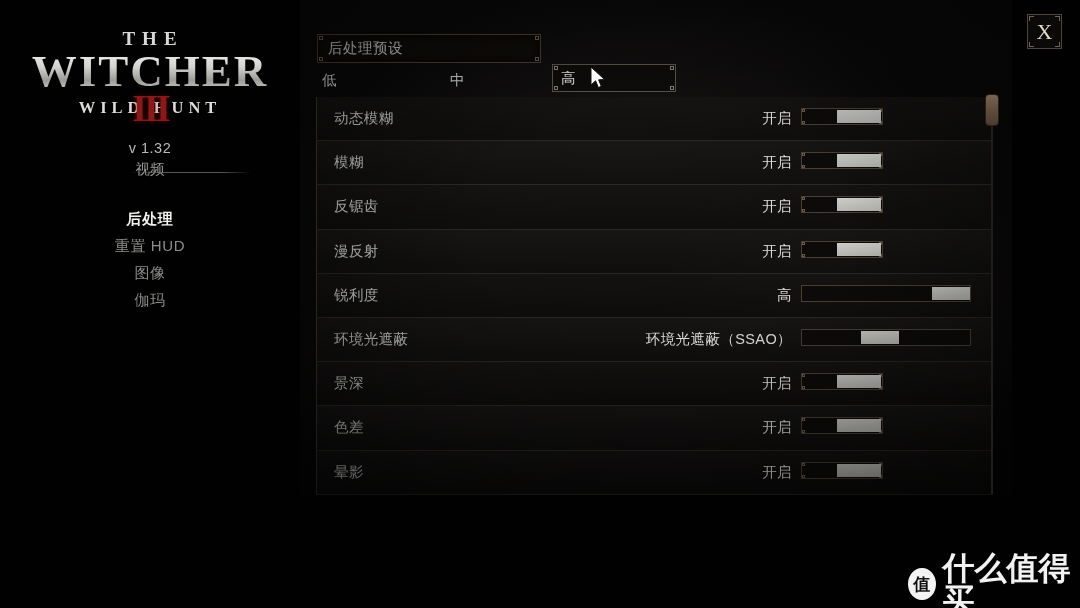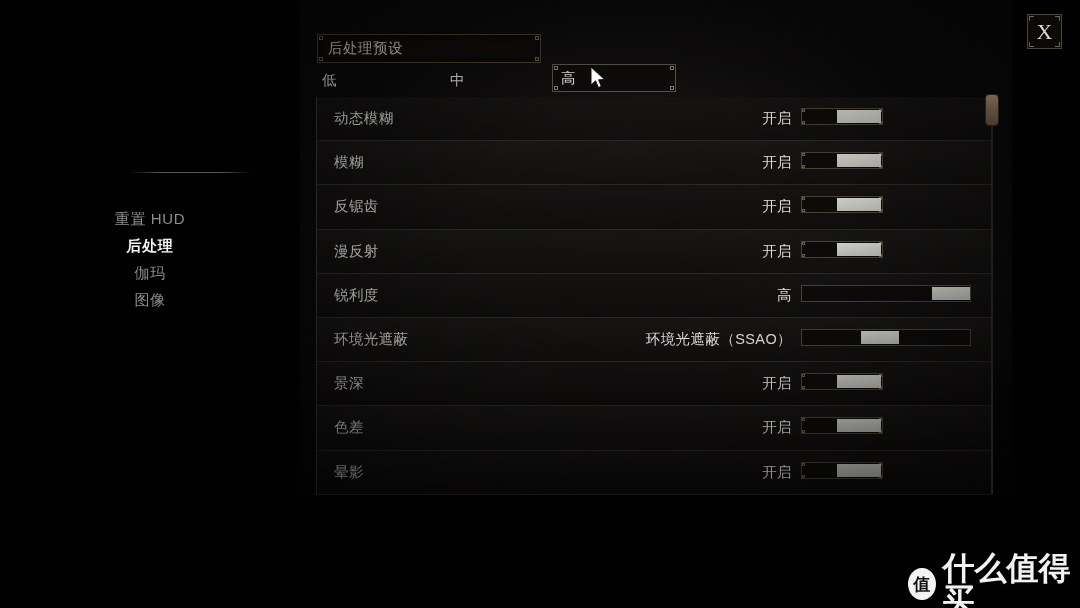--- a/index.html
+++ b/index.html
@@ -195,28 +195,38 @@
 </style>
 </head>
 <body>
 
 <div id="screen">
 
   <div class="panel-bg"></div>
 
   <div id="left-col">
 
+    <div class="logo-wrap">
+      <div class="logo-the">THE</div>
+      <div class="logo-witcher">WITCHER</div>
+      <div class="logo-sub">
+        <span class="logo-three">III</span>
+        <span>WILD  HUNT</span>
+      </div>
+      <div class="logo-ver">v 1.32</div>
+      <div class="logo-section">视频</div>
+    </div>
 
     <div class="left-divider"></div>
 
     <nav id="nav">
+        <div class="nav-item active">后处理</div>
         <div class="nav-item">重置 HUD</div>
-        <div class="nav-item active">后处理</div>
+        <div class="nav-item">图像</div>
         <div class="nav-item">伽玛</div>
-        <div class="nav-item">图像</div>
       </nav>
   </div>
 
   <div id="close-btn">
     <span class="corner c-tl"></span>
     <span class="corner c-tr"></span>
     <span class="corner c-bl"></span>
     <span class="corner c-br"></span>
     <span class="x">X</span>
   </div>

